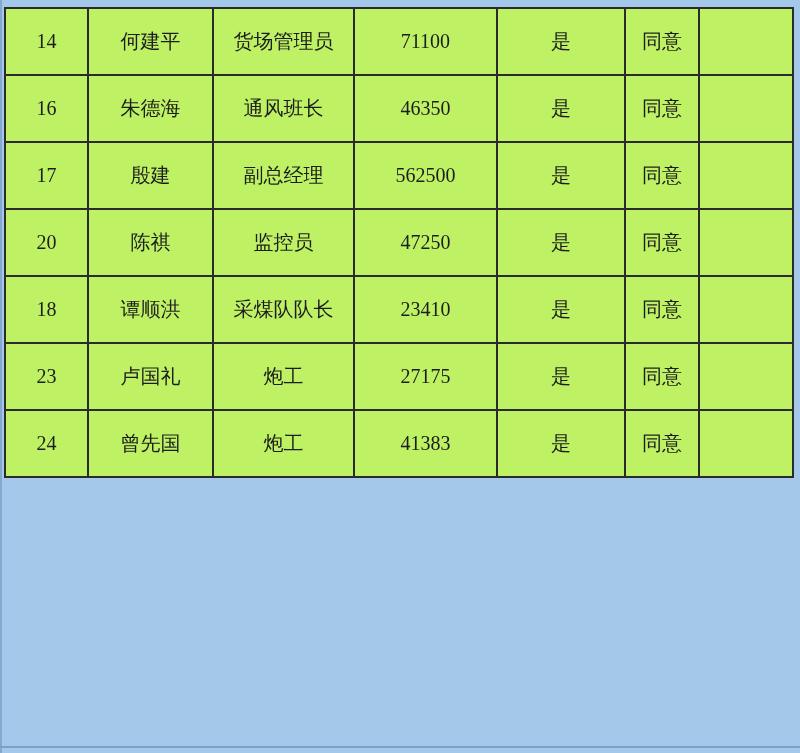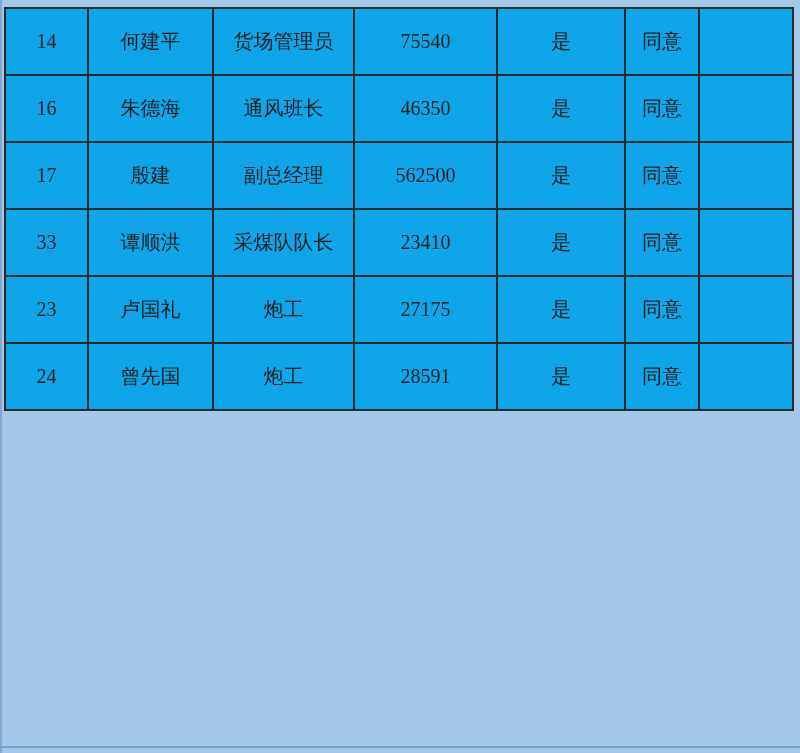--- a/index.html
+++ b/index.html
@@ -14,21 +14,21 @@
     background: #a4c8e9;
     font-family: "Liberation Serif", "DejaVu Serif", serif;
   }
   .doc-table {
     position: absolute;
     left: 4px;
     top: 7px;
     width: 788px;
     border-collapse: collapse;
     table-layout: fixed;
-    background: #0ea5e9;
+    background: #bef264;
   }
   .doc-table td {
     border: 2px solid #2b2b2b;
     text-align: center;
     vertical-align: middle;
     font-size: 20px;
     color: #1d1d1d;
     padding: 0;
     overflow: hidden;
     white-space: nowrap;
@@ -66,21 +66,21 @@
     <col style="width:143px">
     <col style="width:128px">
     <col style="width:74px">
     <col style="width:94px">
   </colgroup>
   <tbody>
     <tr>
       <td>14</td>
       <td>何建平</td>
       <td>货场管理员</td>
-      <td>75540</td>
+      <td>71100</td>
       <td>是</td>
       <td>同意</td>
       <td></td>
     </tr>
     <tr>
       <td>16</td>
       <td>朱德海</td>
       <td>通风班长</td>
       <td>46350</td>
       <td>是</td>
@@ -90,42 +90,51 @@
     <tr>
       <td>17</td>
       <td>殷建</td>
       <td>副总经理</td>
       <td>562500</td>
       <td>是</td>
       <td>同意</td>
       <td></td>
     </tr>
     <tr>
-      <td>33</td>
+      <td>20</td>
+      <td>陈祺</td>
+      <td>监控员</td>
+      <td>47250</td>
+      <td>是</td>
+      <td>同意</td>
+      <td></td>
+    </tr>
+    <tr>
+      <td>18</td>
       <td>谭顺洪</td>
       <td>采煤队队长</td>
       <td>23410</td>
       <td>是</td>
       <td>同意</td>
       <td></td>
     </tr>
     <tr>
       <td>23</td>
       <td>卢国礼</td>
       <td>炮工</td>
       <td>27175</td>
       <td>是</td>
       <td>同意</td>
       <td></td>
     </tr>
     <tr>
       <td>24</td>
       <td>曾先国</td>
       <td>炮工</td>
-      <td>28591</td>
+      <td>41383</td>
       <td>是</td>
       <td>同意</td>
       <td></td>
     </tr>
   </tbody>
 </table>
 
 <div class="page-edge-bottom"></div>
 
 </body></html>

